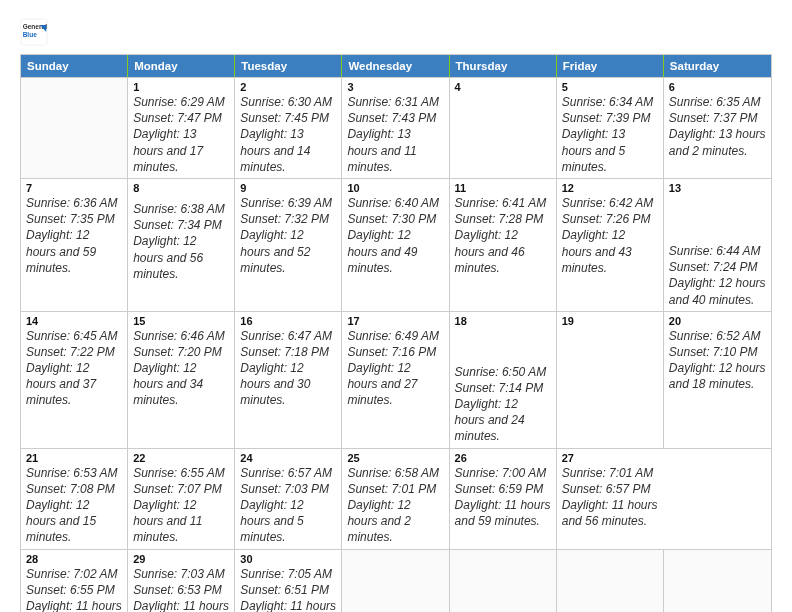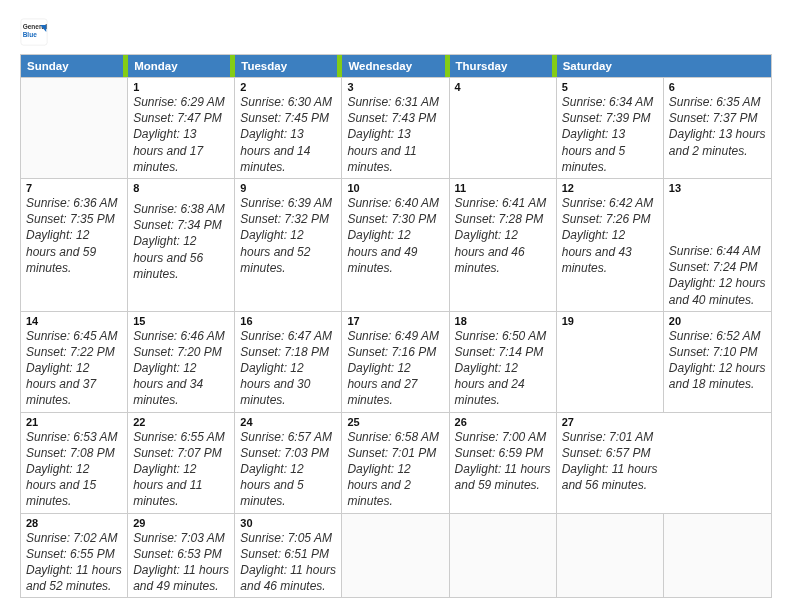--- a/index.html
+++ b/index.html
@@ -56,21 +56,21 @@
       display: grid;
       grid-template-columns: repeat(7, 1fr);
       background: #3c7fc0;
     }
     .cal-header-cell {
       color: #fff;
       font-size: 11.5px;
       font-weight: bold;
       padding: 5px 6px;
       text-align: left;
-      border-right: 5px solid #84cc16;
+      border-right: 1px solid #84cc16;
     }
     .cal-header-cell:last-child { border-right: none; }
     .cal-body {
       display: flex;
       flex-direction: column;
       flex: 1;
     }
     .cal-row {
       display: grid;
       grid-template-columns: repeat(7, 1fr);
@@ -121,20 +121,21 @@
       <div class="location"></div>
     </div>
   </div>
   <div class="calendar">
     <div class="cal-header-row">
     <div class="cal-header-cell">Sunday</div>
         <div class="cal-header-cell">Monday</div>
         <div class="cal-header-cell">Tuesday</div>
         <div class="cal-header-cell">Wednesday</div>
         <div class="cal-header-cell">Thursday</div>
+        <div class="cal-header-cell">Friday</div>
         <div class="cal-header-cell">Saturday</div>
       </div>
     <div class="cal-body">
     <div class="cal-row">
           <div class="cal-cell empty"></div>
           <div class="cal-cell">
             <div class="cell-date">1</div>
             <div class="cell-info" style="white-space: pre-line;">Sunrise: 6:29 AM
 Sunset: 7:47 PM
 Daylight: 13 hours and 17 minutes.</div>
@@ -231,21 +232,21 @@
 Daylight: 12 hours and 30 minutes.</div>
           </div>
           <div class="cal-cell">
             <div class="cell-date">17</div>
             <div class="cell-info" style="white-space: pre-line;">Sunrise: 6:49 AM
 Sunset: 7:16 PM
 Daylight: 12 hours and 27 minutes.</div>
           </div>
           <div class="cal-cell">
             <div class="cell-date">18</div>
-            <div class="cell-info" style="white-space: pre-line;">Sunrise: 6:50 AM
+            <div class="cell-info" style="white-space: pre-line; margin-top: 36px;">Sunrise: 6:50 AM
 Sunset: 7:14 PM
 Daylight: 12 hours and 24 minutes.</div>
           </div>
           <div class="cal-cell">
             <div class="cell-date">19</div>
           </div>
           <div class="cal-cell">
             <div class="cell-date">20</div>
             <div class="cell-info" style="white-space: pre-line;">Sunrise: 6:52 AM
 Sunset: 7:10 PM

